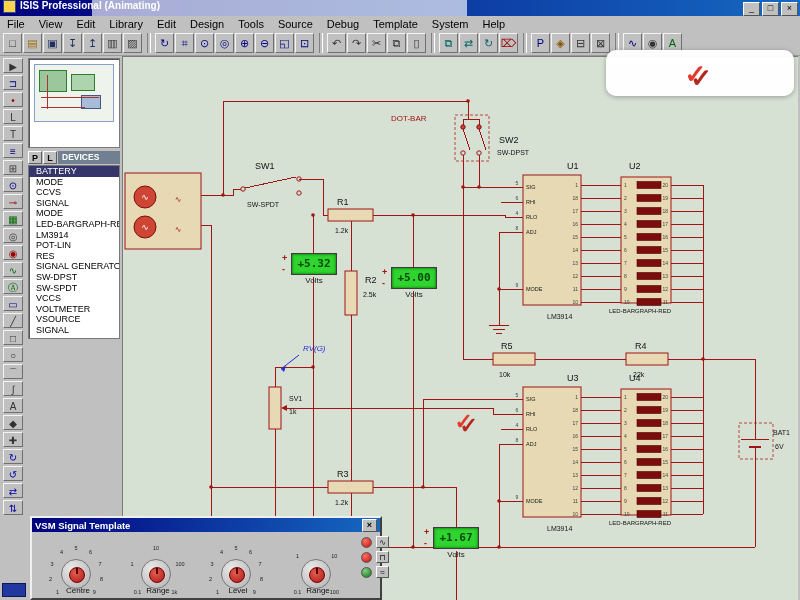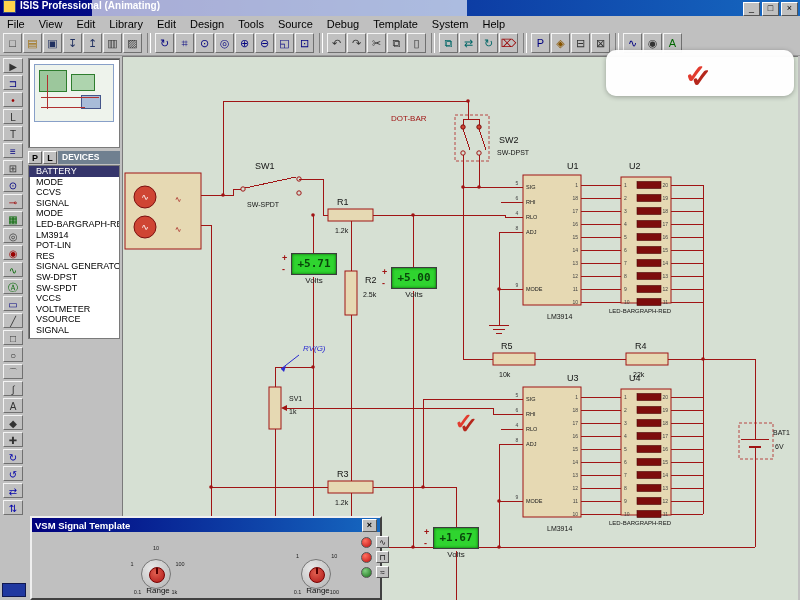--- a/index.html
+++ b/index.html
@@ -612,21 +612,21 @@
         <text x="212" y="448" class="lbl-sm">1.2k</text>
         <text x="166" y="344" class="lbl-sm">SV1</text>
         <text x="166" y="357" class="lbl-sm">1k</text>
         <text x="180" y="294" class="lbl-blue">RV(G)</text>
       </g>
     </svg>
 
     <div class="meter" style="left:168px;top:196px;">
       <span class="pol plus">+</span>
       <span class="pol minus">-</span>
-      <div class="lcd">+5.71</div>
+      <div class="lcd">+5.32</div>
       <div class="cap">Volts</div>
     </div>
     <div class="meter" style="left:268px;top:210px;">
       <span class="pol plus">+</span>
       <span class="pol minus">-</span>
       <div class="lcd">+5.00</div>
       <div class="cap">Volts</div>
     </div>
     <div class="meter" style="left:310px;top:470px;">
       <span class="pol plus">+</span>
@@ -650,30 +650,60 @@
     </div>
     <div class="sg-body" id="sg-body">
       <div class="sg-ind">
         <div class="sg-led red"></div>
         <div class="sg-wave">∿</div>
         <div class="sg-led red"></div>
         <div class="sg-wave">⊓</div>
         <div class="sg-led green"></div>
         <div class="sg-wave">≈</div>
       </div>
+    <div class="dial-group" style="left: 6px;">
+          <span class="tick" style="left: 19.6152px; top: 58.3848px;">1</span>
+          <span class="tick" style="left: 12.4996px; top: 45.0723px;">2</span>
+          <span class="tick" style="left: 13.9791px; top: 30.0502px;">3</span>
+          <span class="tick" style="left: 23.5552px; top: 18.3818px;">4</span>
+          <span class="tick" style="left: 38px; top: 14px;">5</span>
+          <span class="tick" style="left: 52.4448px; top: 18.3818px;">6</span>
+          <span class="tick" style="left: 62.0209px; top: 30.0502px;">7</span>
+          <span class="tick" style="left: 63.5004px; top: 45.0723px;">8</span>
+          <span class="tick" style="left: 56.3848px; top: 58.3848px;">9</span>
+          <div class="dial">
+            <div class="knob"></div>
+          </div>
+          <div class="dial-label">Centre</div>
+        </div>
         <div class="dial-group" style="left: 86px;">
           <span class="tick" style="left: 19.6152px; top: 58.3848px;">0.1</span>
           <span class="tick" style="left: 13.9791px; top: 30.0502px;">1</span>
           <span class="tick" style="left: 38px; top: 14px;">10</span>
           <span class="tick" style="left: 62.0209px; top: 30.0502px;">100</span>
           <span class="tick" style="left: 56.3848px; top: 58.3848px;">1k</span>
           <div class="dial">
             <div class="knob"></div>
           </div>
           <div class="dial-label">Range</div>
+        </div>
+        <div class="dial-group" style="left: 166px;">
+          <span class="tick" style="left: 19.6152px; top: 58.3848px;">1</span>
+          <span class="tick" style="left: 12.4996px; top: 45.0723px;">2</span>
+          <span class="tick" style="left: 13.9791px; top: 30.0502px;">3</span>
+          <span class="tick" style="left: 23.5552px; top: 18.3818px;">4</span>
+          <span class="tick" style="left: 38px; top: 14px;">5</span>
+          <span class="tick" style="left: 52.4448px; top: 18.3818px;">6</span>
+          <span class="tick" style="left: 62.0209px; top: 30.0502px;">7</span>
+          <span class="tick" style="left: 63.5004px; top: 45.0723px;">8</span>
+          <span class="tick" style="left: 56.3848px; top: 58.3848px;">9</span>
+          <div class="dial">
+            <div class="knob"></div>
+          </div>
+          <div class="dial-label">Level</div>
         </div>
         <div class="dial-group" style="left: 246px;">
           <span class="tick" style="left: 19.6152px; top: 58.3848px;">0.1</span>
           <span class="tick" style="left: 19.6152px; top: 21.6152px;">1</span>
           <span class="tick" style="left: 56.3848px; top: 21.6152px;">10</span>
           <span class="tick" style="left: 56.3848px; top: 58.3848px;">100</span>
           <div class="dial">
             <div class="knob"></div>
           </div>
           <div class="dial-label">Range</div>

